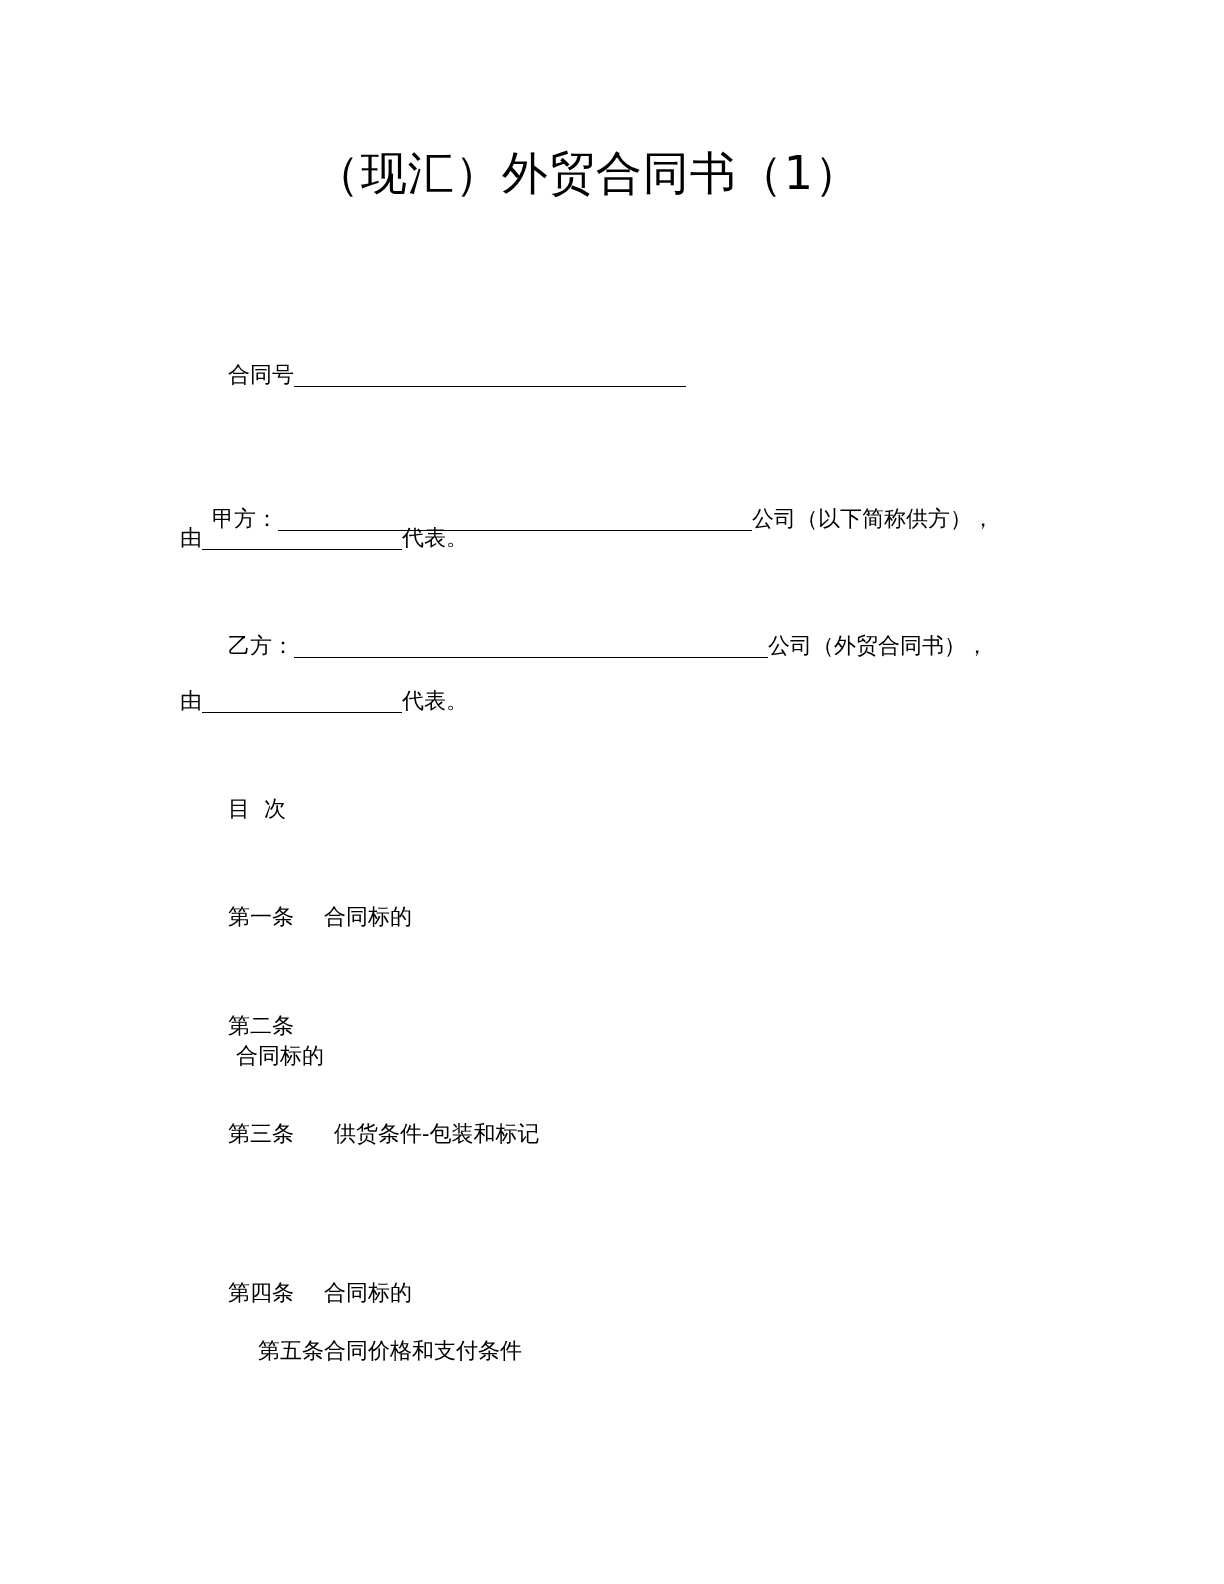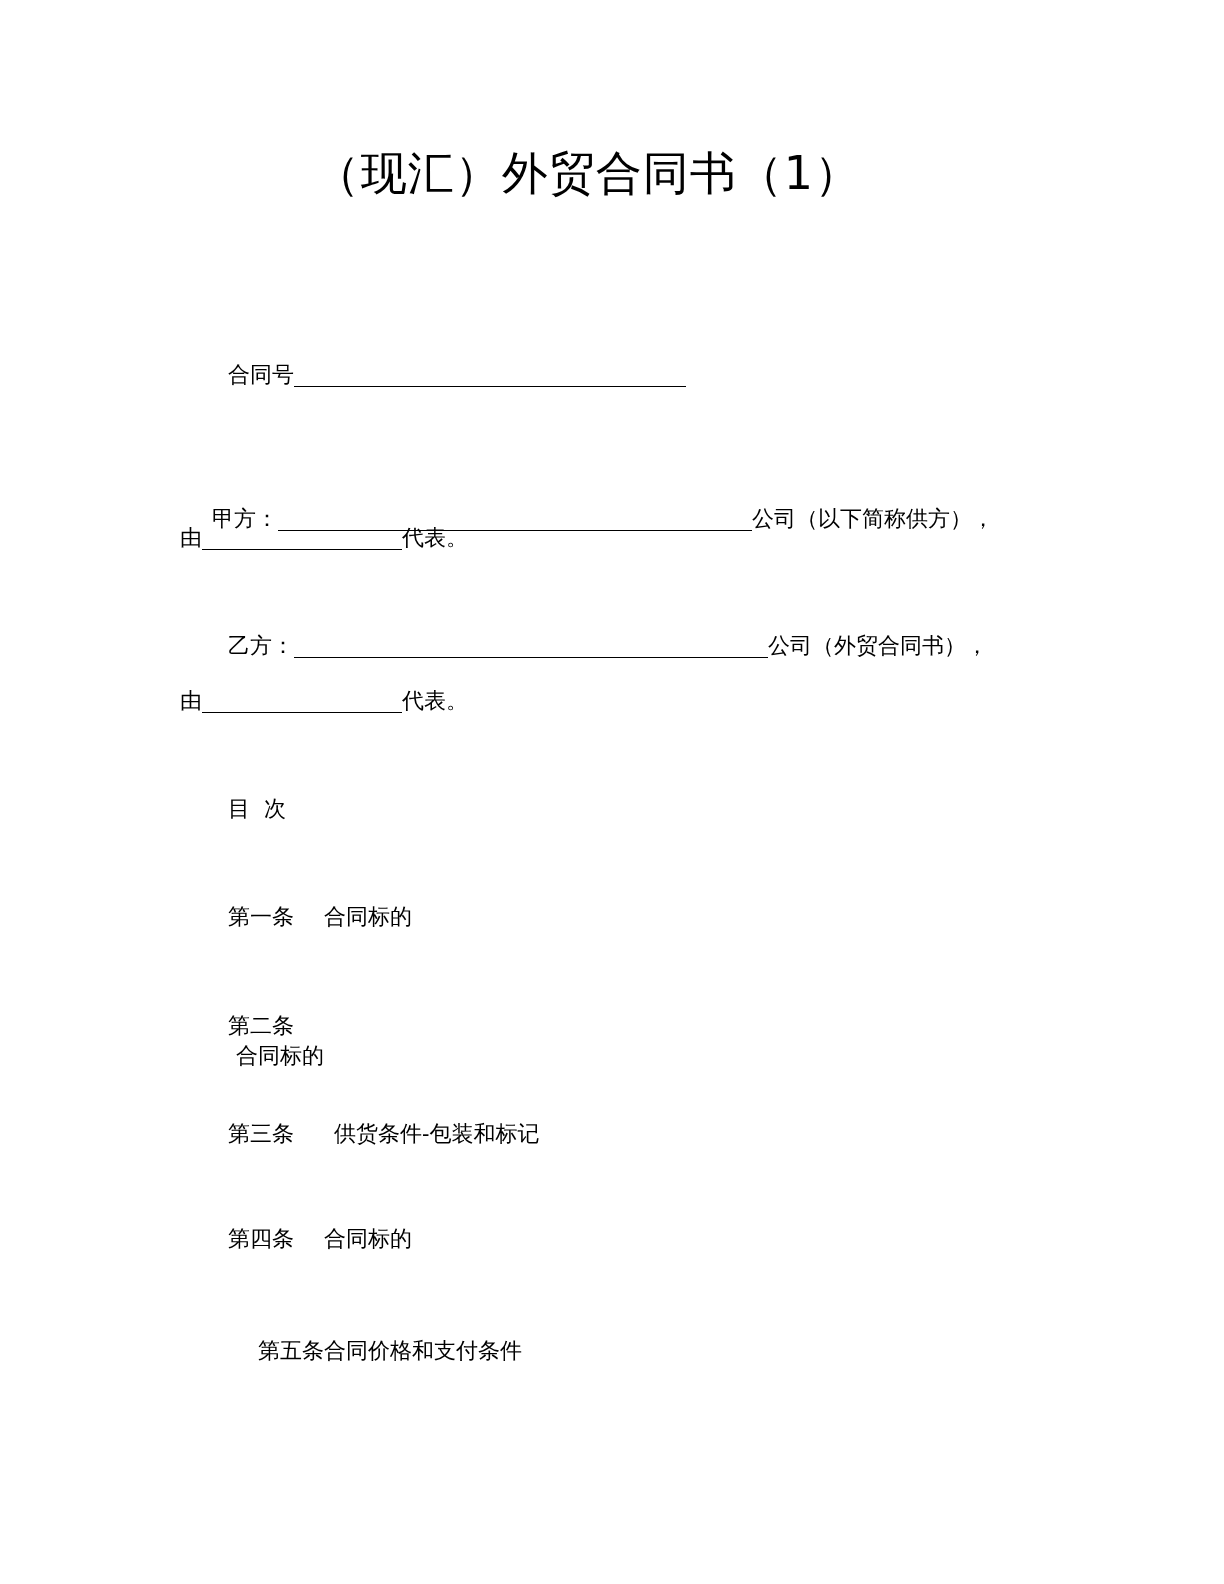--- a/index.html
+++ b/index.html
@@ -61,20 +61,20 @@
   <span>合同标的</span>
 </div>
 <div class="line" style="top:1011px; left:228px;flex-direction:column;">
   <span class="toc-num">第二条</span>
   <span>合同标的</span>
 </div>
 <div class="line" style="top:1119px; left:228px;gap:10px;">
   <span class="toc-num">第三条</span>
   <span>供货条件-包装和标记</span>
 </div>
-<div class="line" style="top:1224px; left:228px;">
+<div class="line" style="top:1278px; left:228px;">
   <span class="toc-num">第四条</span>
   <span>合同标的</span>
 </div>
 <div class="line" style="top:1336px; left:228px;text-align:right;">
   <span class="toc-num">第五条</span>
   <span>合同价格和支付条件</span>
 </div>
 
 </body></html>

